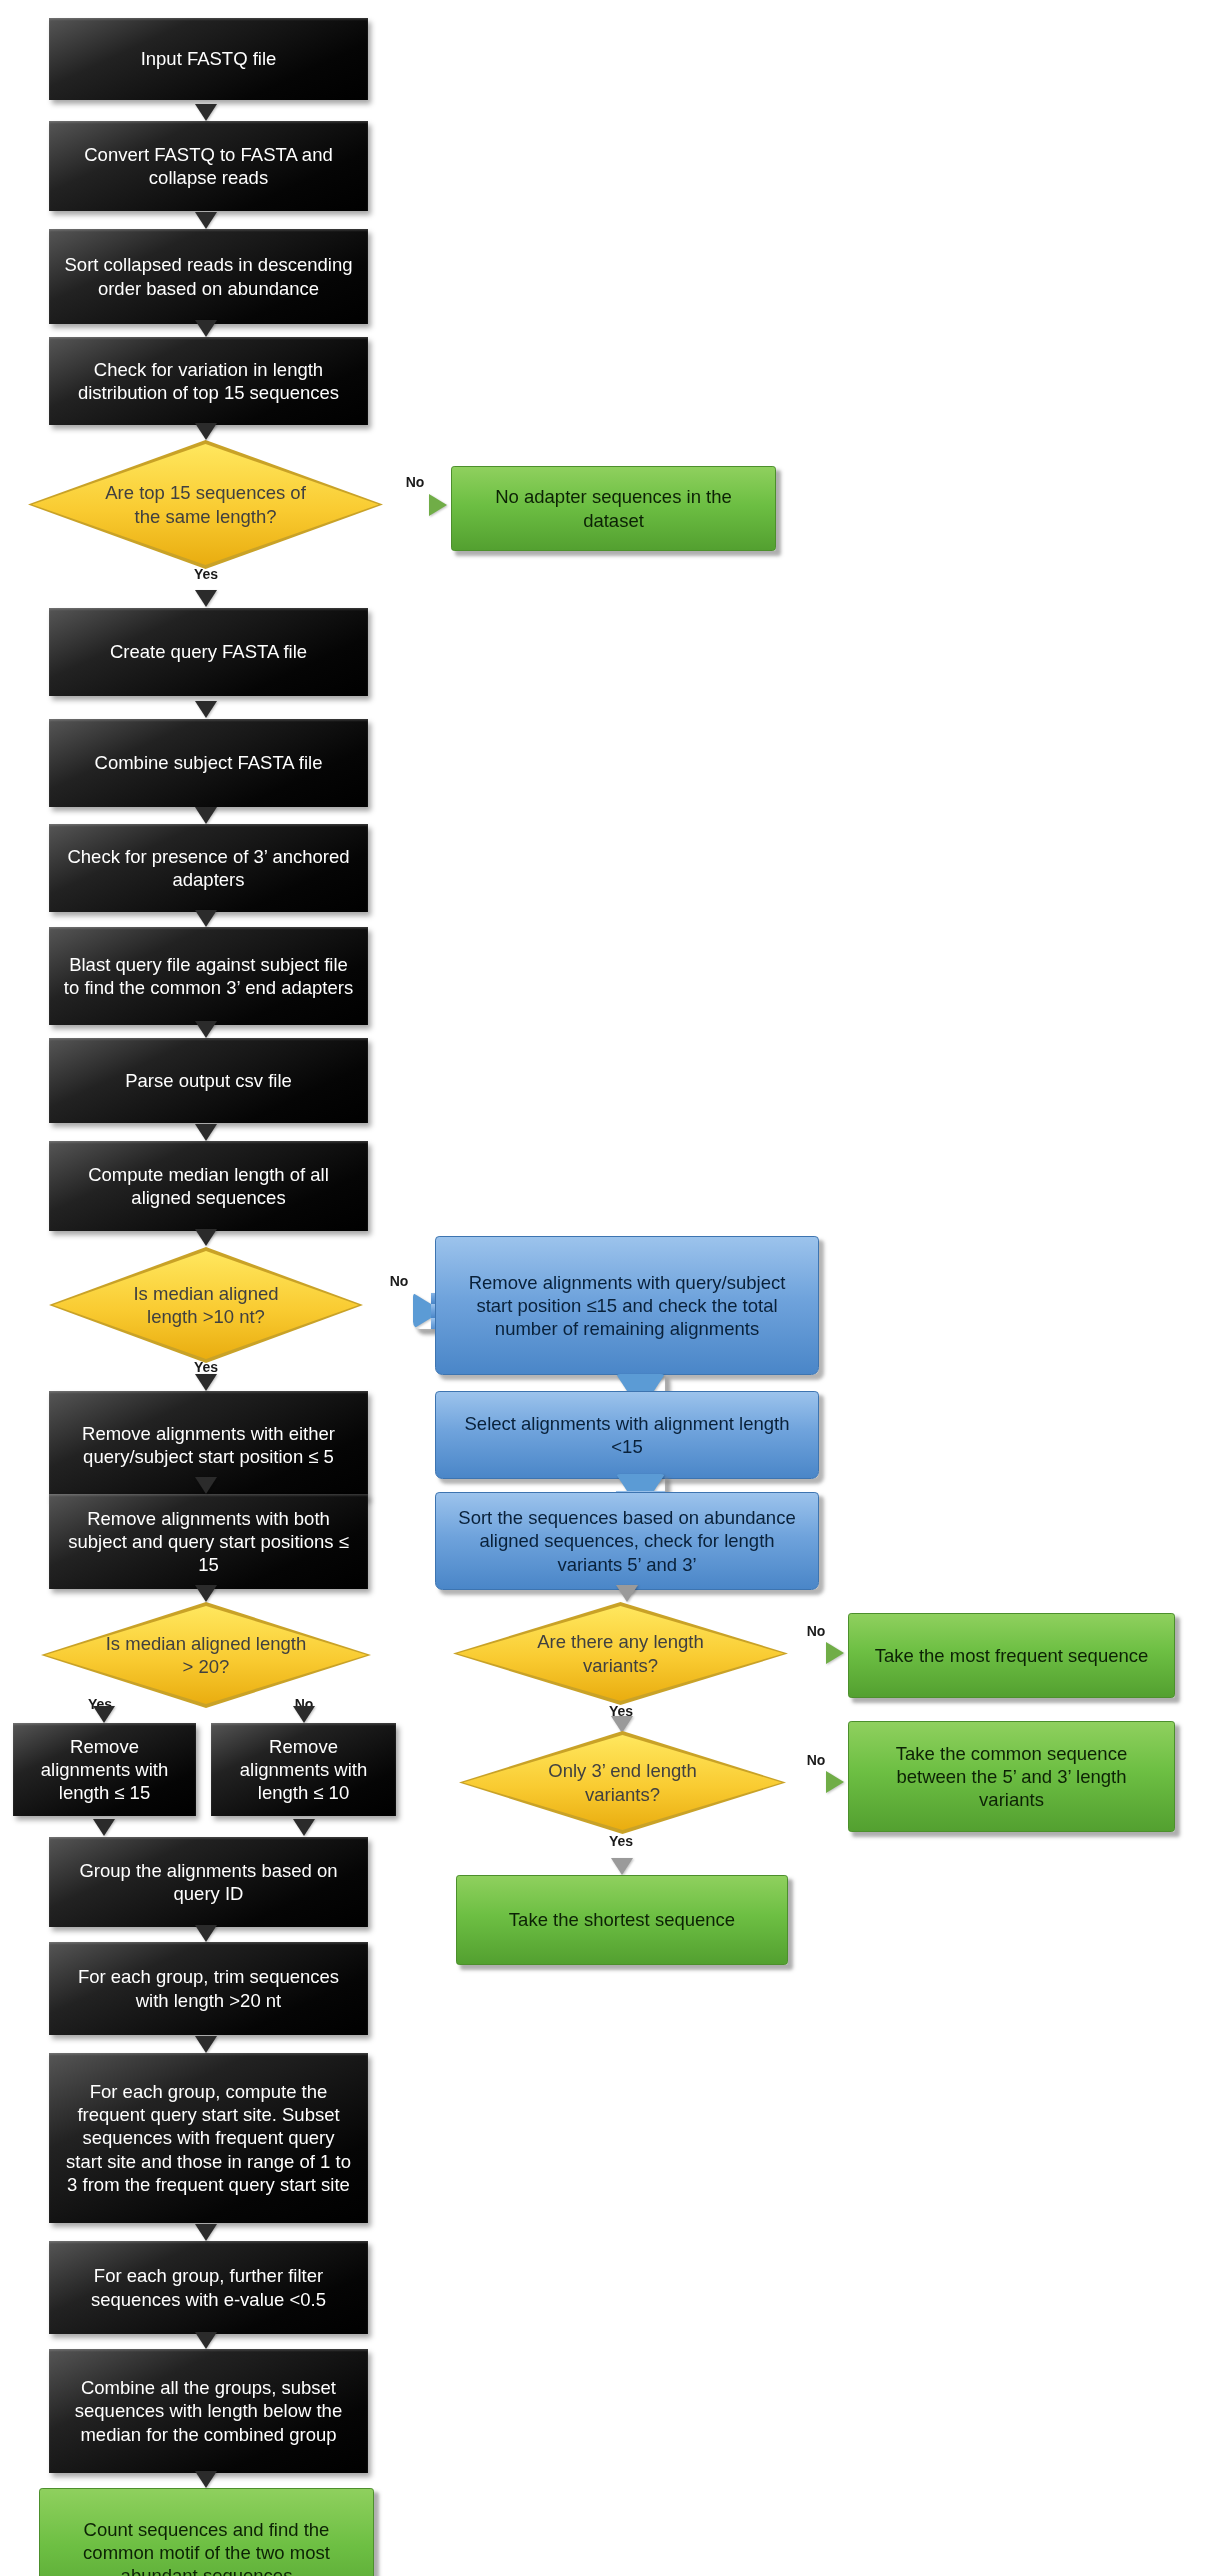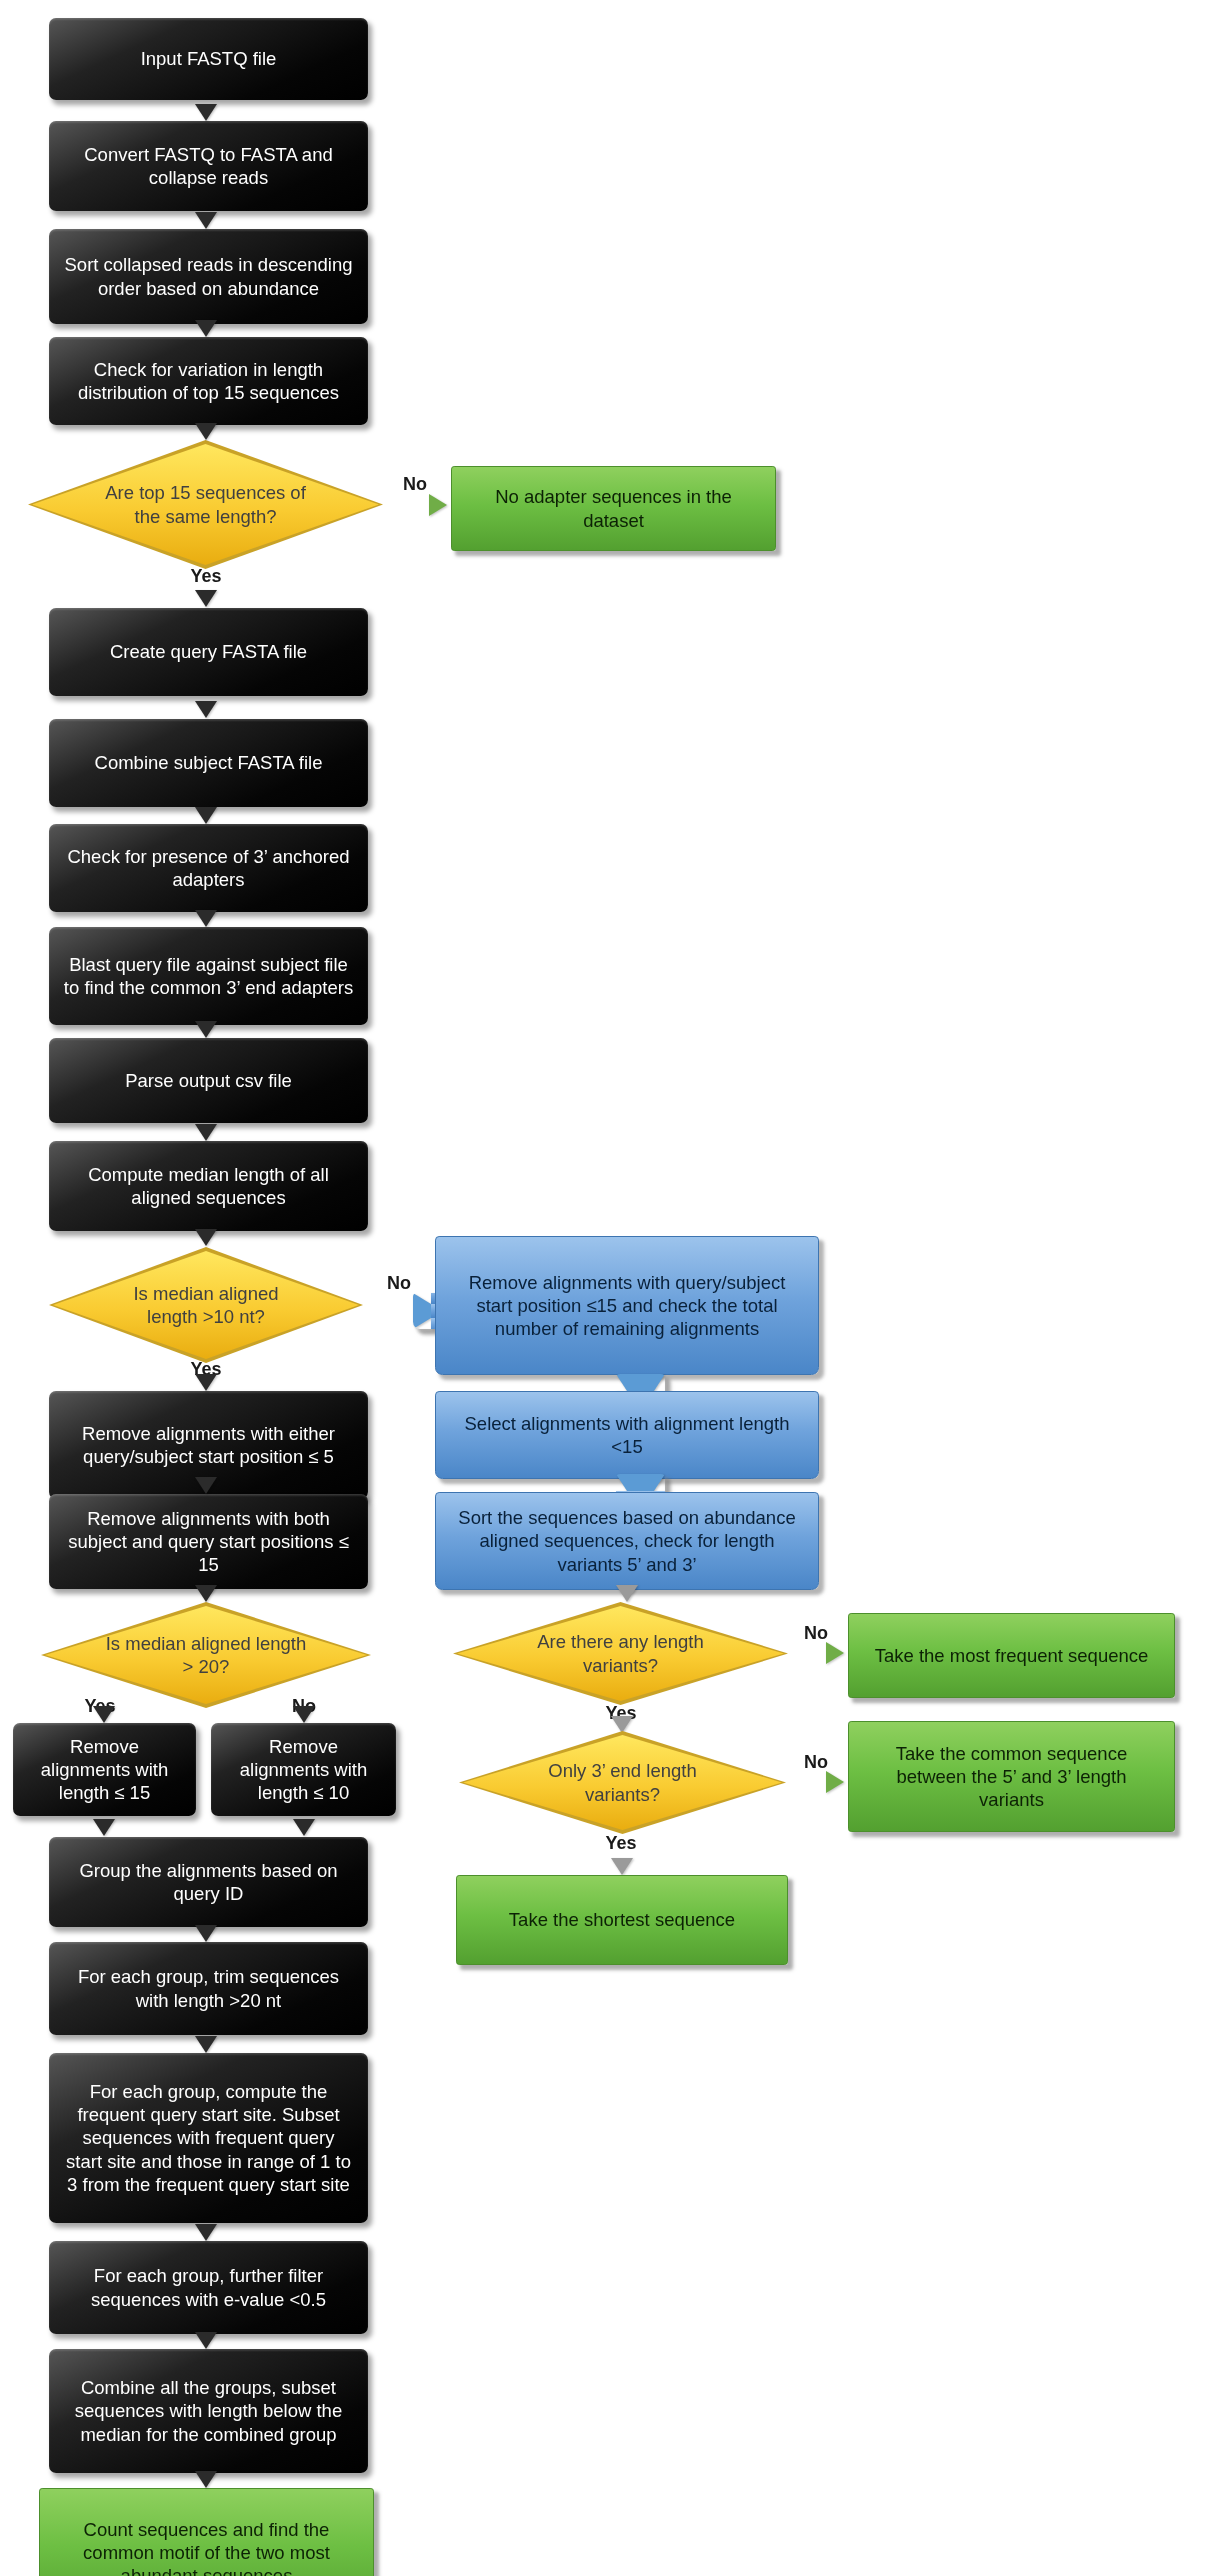--- a/index.html
+++ b/index.html
@@ -5,21 +5,21 @@
   html,body{margin:0;padding:0;background:#ffffff;}
   body{font-family:"Liberation Sans", sans-serif;}
   .canvas{position:relative;width:1221px;height:2676px;background:#ffffff;overflow:hidden;}
 
   .node{position:absolute;display:flex;align-items:center;justify-content:center;text-align:center;box-sizing:border-box;}
   .node .txt{white-space:pre-line;}
 
   .black{
     background:linear-gradient(155deg,#565656 0%,#222222 30%,#050505 75%,#000000 100%);
     color:#ffffff;
-    border-radius:7px;
+    border-radius:0;
     padding:7.2px 14.4px;
     font-size:18.5px;line-height:1.25;
     box-shadow:3.1px 4.1px 5.2px rgba(0,0,0,0.35), inset 0 1.5px 2.1px rgba(255,255,255,0.18);
   }
 
   .green{
     background:linear-gradient(180deg,#8fd05e 0%,#6dbf43 45%,#53a030 100%);
     color:#0c2205;
     border:1px solid #4c8f2c;
     border-radius:3.1px;
@@ -36,21 +36,21 @@
     padding:7.2px 13.4px;
     font-size:18.5px;line-height:1.25;
     box-shadow:4.1px 4.1px 3.6px rgba(130,130,130,0.6);
   }
 
   .diamond{position:absolute;}
   .diamond .d-outer{position:absolute;left:0;top:0;right:0;bottom:0;background:#c9a227;clip-path:polygon(50% 0,100% 50%,50% 100%,0 50%);filter:drop-shadow(2.6px 3.1px 2.6px rgba(140,140,140,0.6));}
   .diamond .d-inner{position:absolute;left:4.1px;top:4.1px;right:4.1px;bottom:4.1px;background:linear-gradient(180deg,#ffe75e 0%,#f9cb31 55%,#e9ad10 100%);clip-path:polygon(50% 0,100% 50%,50% 100%,0 50%);}
   .diamond .d-txt{position:absolute;left:0;top:0;right:0;bottom:0;display:flex;align-items:center;justify-content:center;text-align:center;padding:0 19%;font-size:18.5px;line-height:1.25;color:#404040;}
 
-  .lbl{position:absolute;width:46px;text-align:center;font-size:18px;font-weight:bold;color:#1a1a1a;}
+  .lbl{position:absolute;width:46px;text-align:center;font-size:14px;font-weight:bold;color:#1a1a1a;}
 
   .arr-down{position:absolute;width:0;height:0;border-left:11.3px solid transparent;border-right:11.3px solid transparent;border-top:17.5px solid #2b2b2b;filter:drop-shadow(1px 1px 1px rgba(0,0,0,0.25));}
   .arr-down.blue{border-top-color:#5b9bd5;}
   .arr-down.gray{border-top-color:#9a9a9a;}
   .arr-right{position:absolute;width:0;height:0;border-top:11.3px solid transparent;border-bottom:11.3px solid transparent;border-left:18.5px solid #70ad47;filter:drop-shadow(1px 1px 1px rgba(0,0,0,0.25));}
   .arr-right.blue{border-left-color:#5b9bd5;}
 </style>
 </head>
 <body>
 

